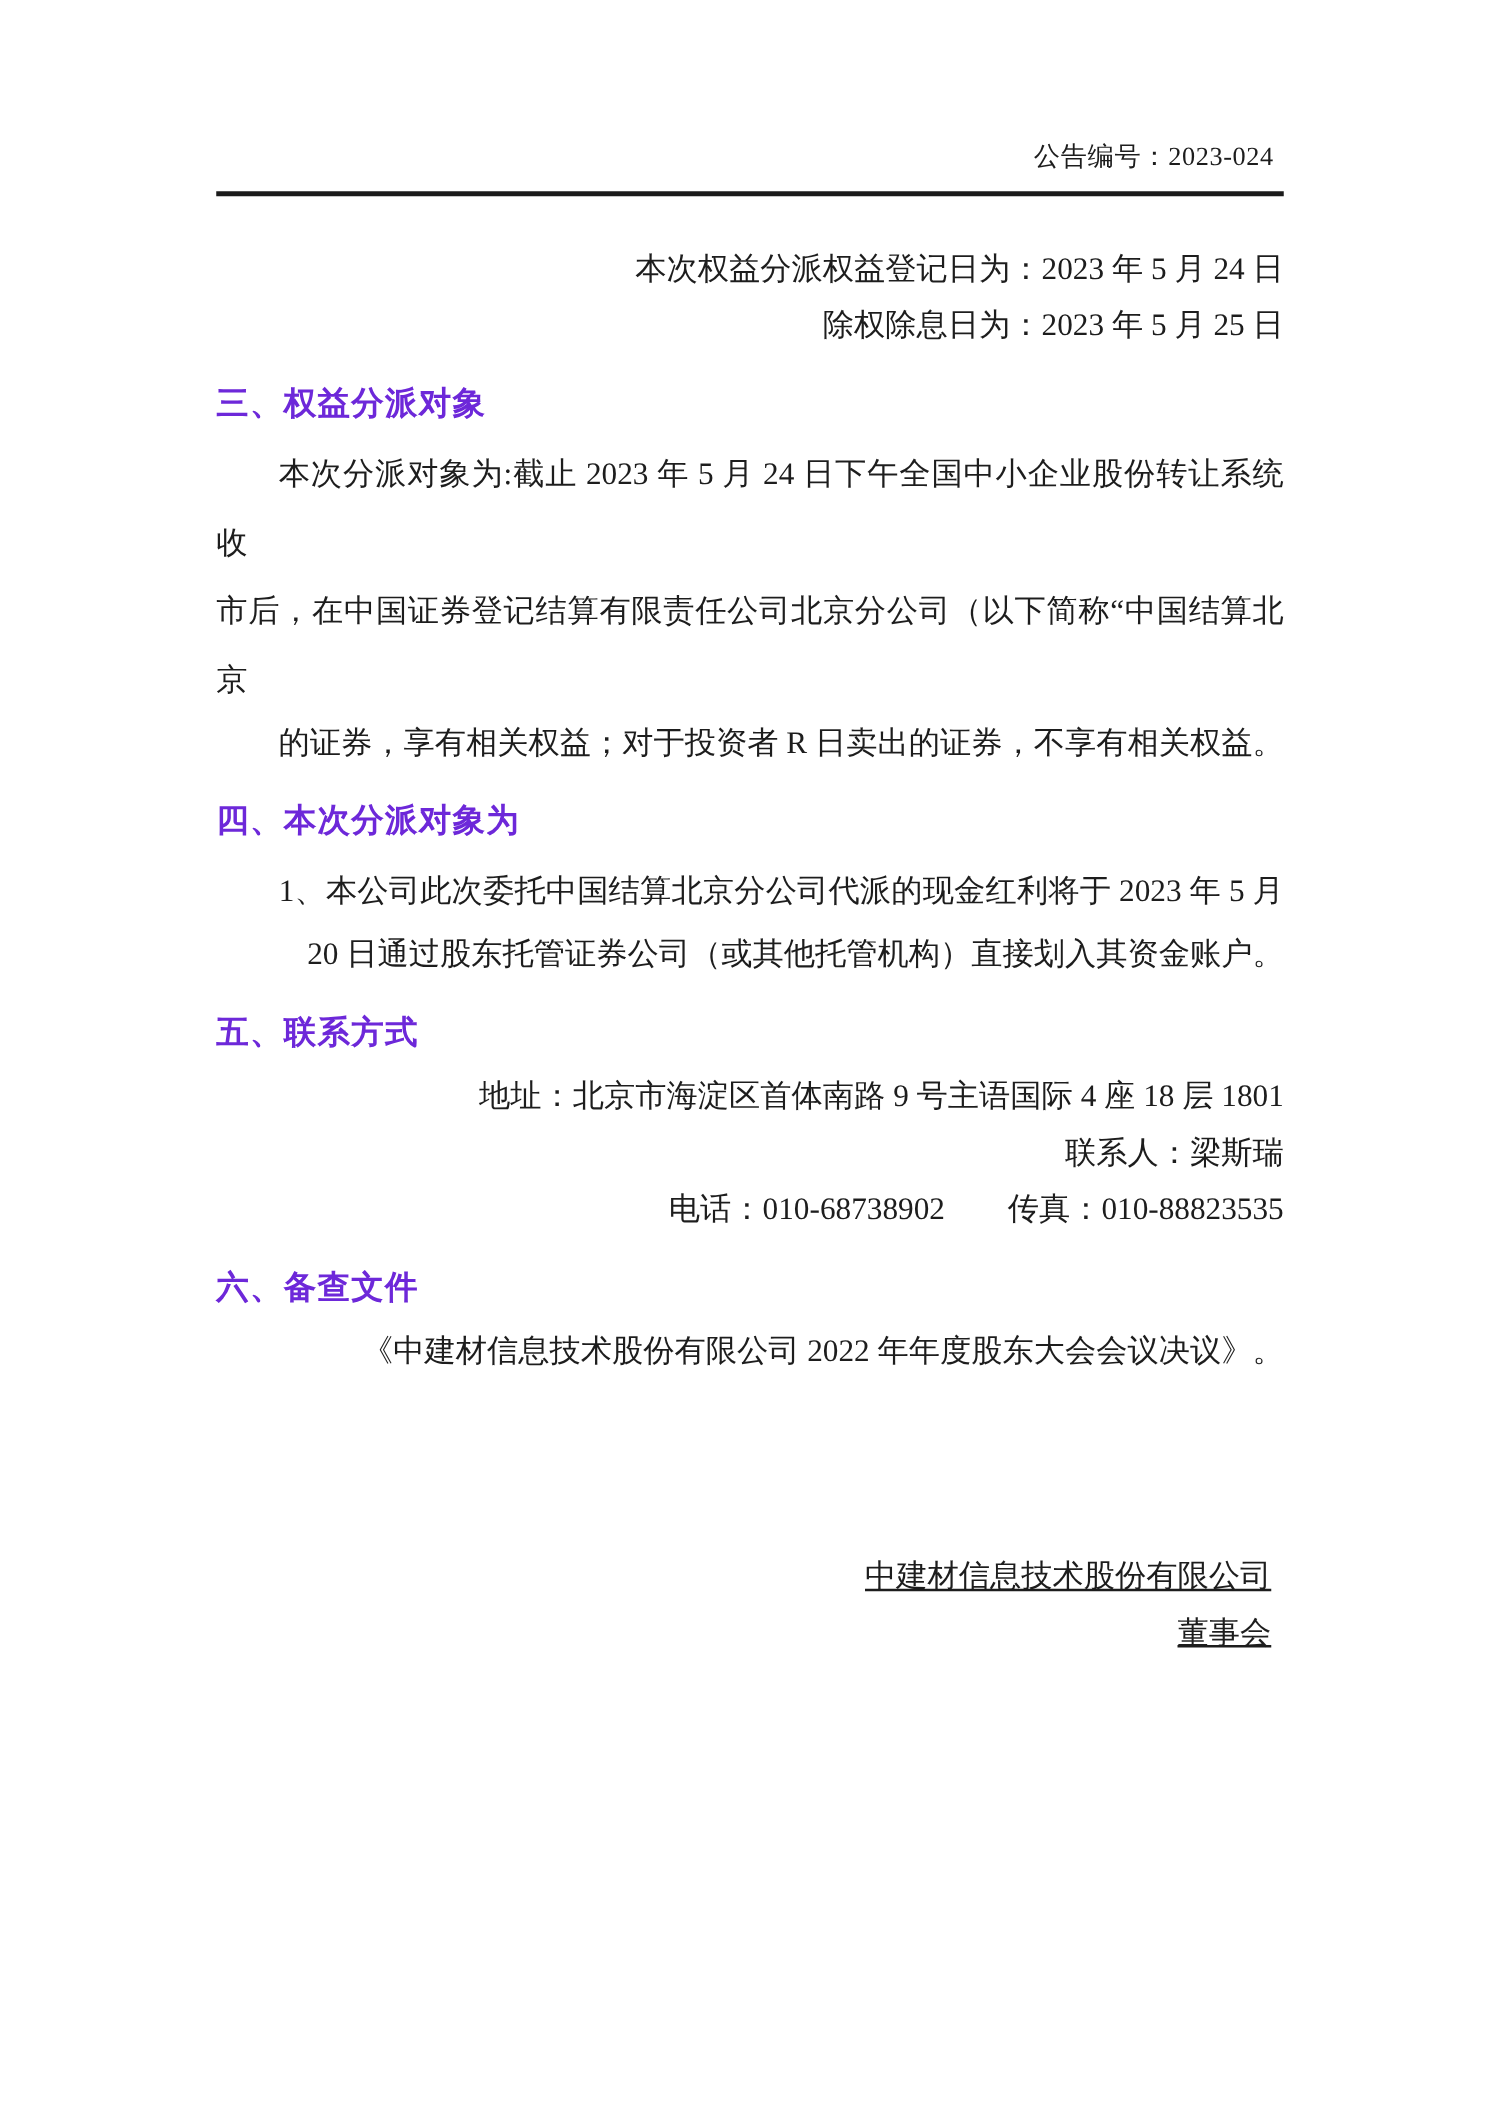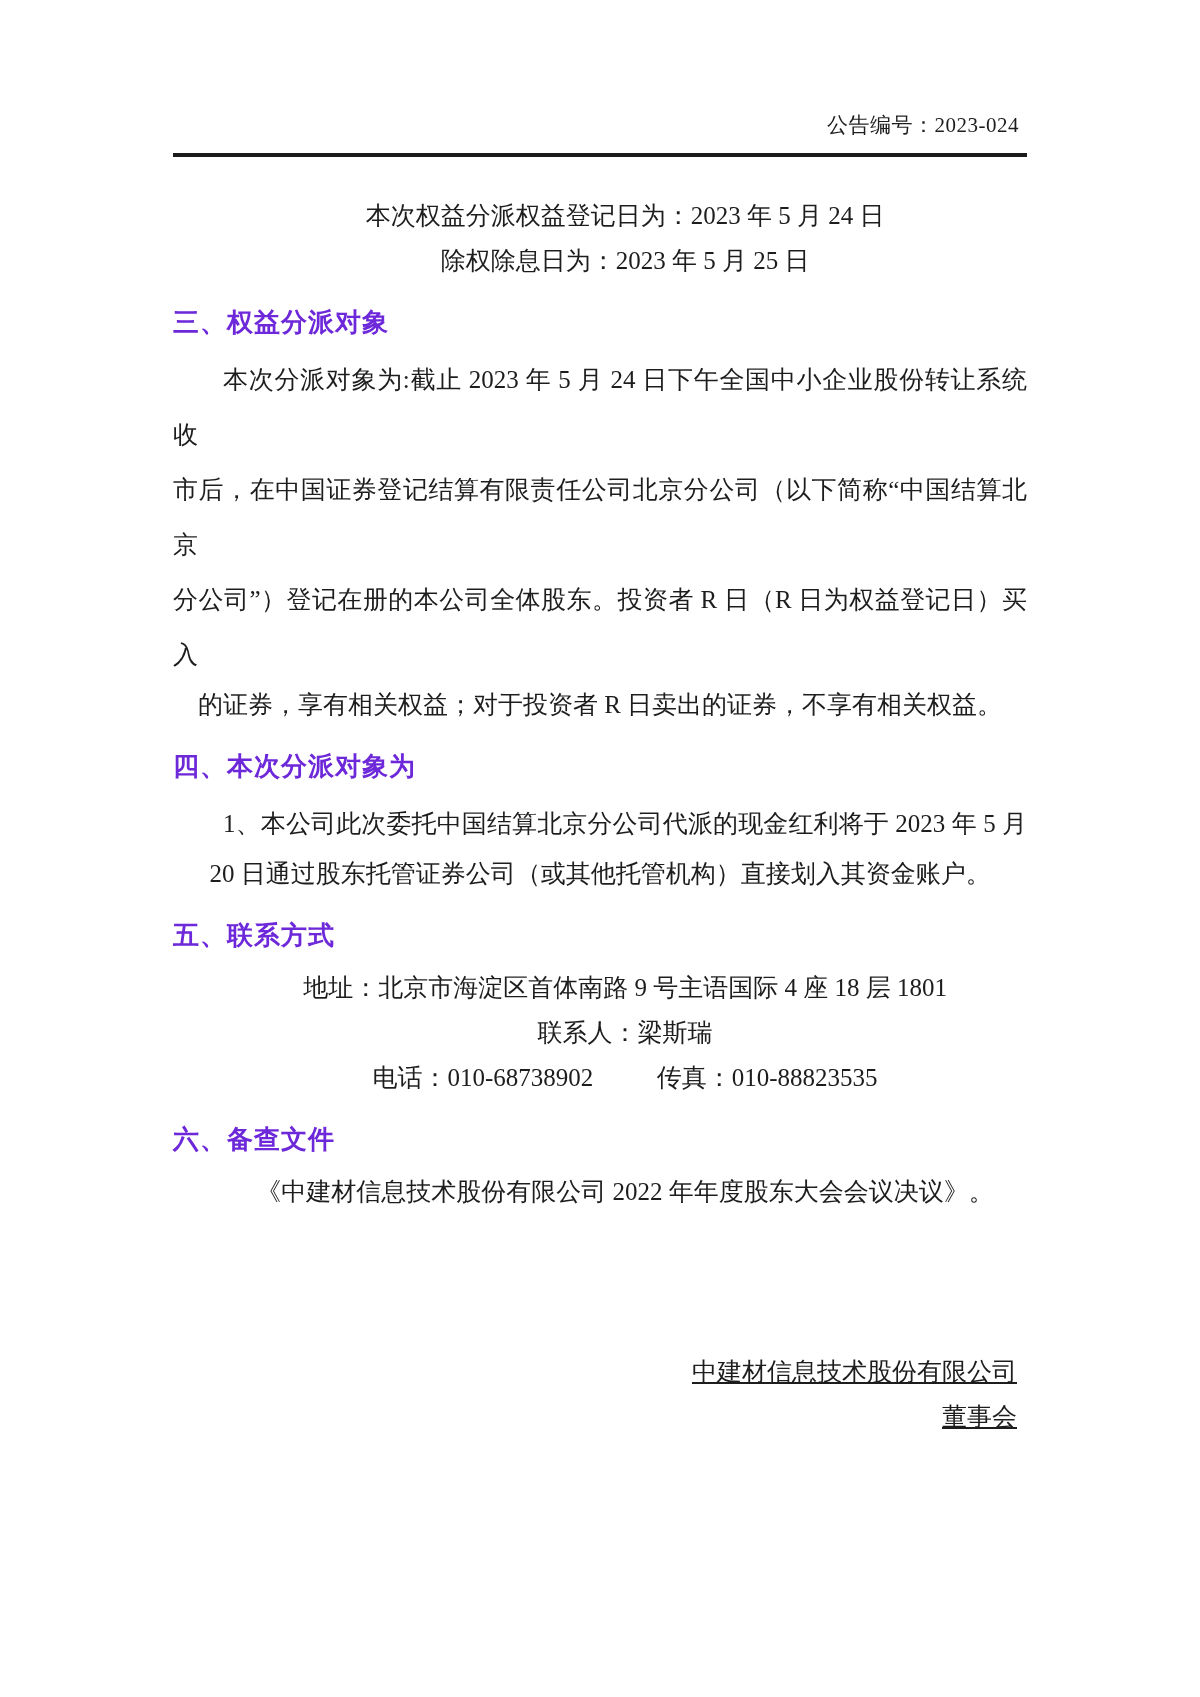--- a/index.html
+++ b/index.html
@@ -28,41 +28,41 @@
     margin-top: 15px;
     border-bottom: 4px solid #1b1b1b;
   }
   .content {
     margin-top: 36px;
   }
   .line {
     margin: 0;
     font-size: 25px;
     line-height: 45px;
-    text-align: center;
+    text-align: right;
     white-space: nowrap;
   }
   .jline {
     margin: 0;
     font-size: 25px;
     line-height: 55px;
     text-align: justify;
     text-align-last: justify;
   }
   .indent { text-indent: 2em; }
   .sec-heading {
     margin: 17px 0 7px 0;
     font-family: "Liberation Sans", "DejaVu Sans", sans-serif;
     font-weight: bold;
     font-size: 26px;
     line-height: 45px;
     color: #6d28d9;
     letter-spacing: 1px;
   }
-  .phone-line .fax { margin-left: 57px; }
+  .phone-line .fax { margin-left: 44px; }
   .signature {
     margin-top: 135px;
     text-align: right;
   }
   .signature .sig-line {
     margin: 0;
     font-size: 25px;
     line-height: 45px;
     padding-right: 10px;
     text-decoration: underline;
@@ -83,21 +83,20 @@
   <div class="rule"></div>
 
   <div class="content">
 
     <p class="line indent">本次权益分派权益登记日为：2023 年 5 月 24 日</p>
     <p class="line indent">除权除息日为：2023 年 5 月 25 日</p>
 
     <h3 class="sec-heading">三、权益分派对象</h3>
     <p class="jline indent">本次分派对象为:截止 2023 年 5 月 24 日下午全国中小企业股份转让系统收</p>
     <p class="jline">市后，在中国证券登记结算有限责任公司北京分公司（以下简称“中国结算北京</p>
-    <p class="jline">分公司”）登记在册的本公司全体股东。投资者 R 日（R 日为权益登记日）买入</p>
     <p class="line">的证券，享有相关权益；对于投资者 R 日卖出的证券，不享有相关权益。</p>
 
     <h3 class="sec-heading">四、本次分派对象为</h3>
     <p class="jline indent">1、本公司此次委托中国结算北京分公司代派的现金红利将于 2023 年 5 月</p>
     <p class="line">20 日通过股东托管证券公司（或其他托管机构）直接划入其资金账户。</p>
 
     <h3 class="sec-heading">五、联系方式</h3>
     <p class="line indent">地址：北京市海淀区首体南路 9 号主语国际 4 座 18 层 1801</p>
     <p class="line indent">联系人：梁斯瑞</p>
     <p class="line indent phone-line">

